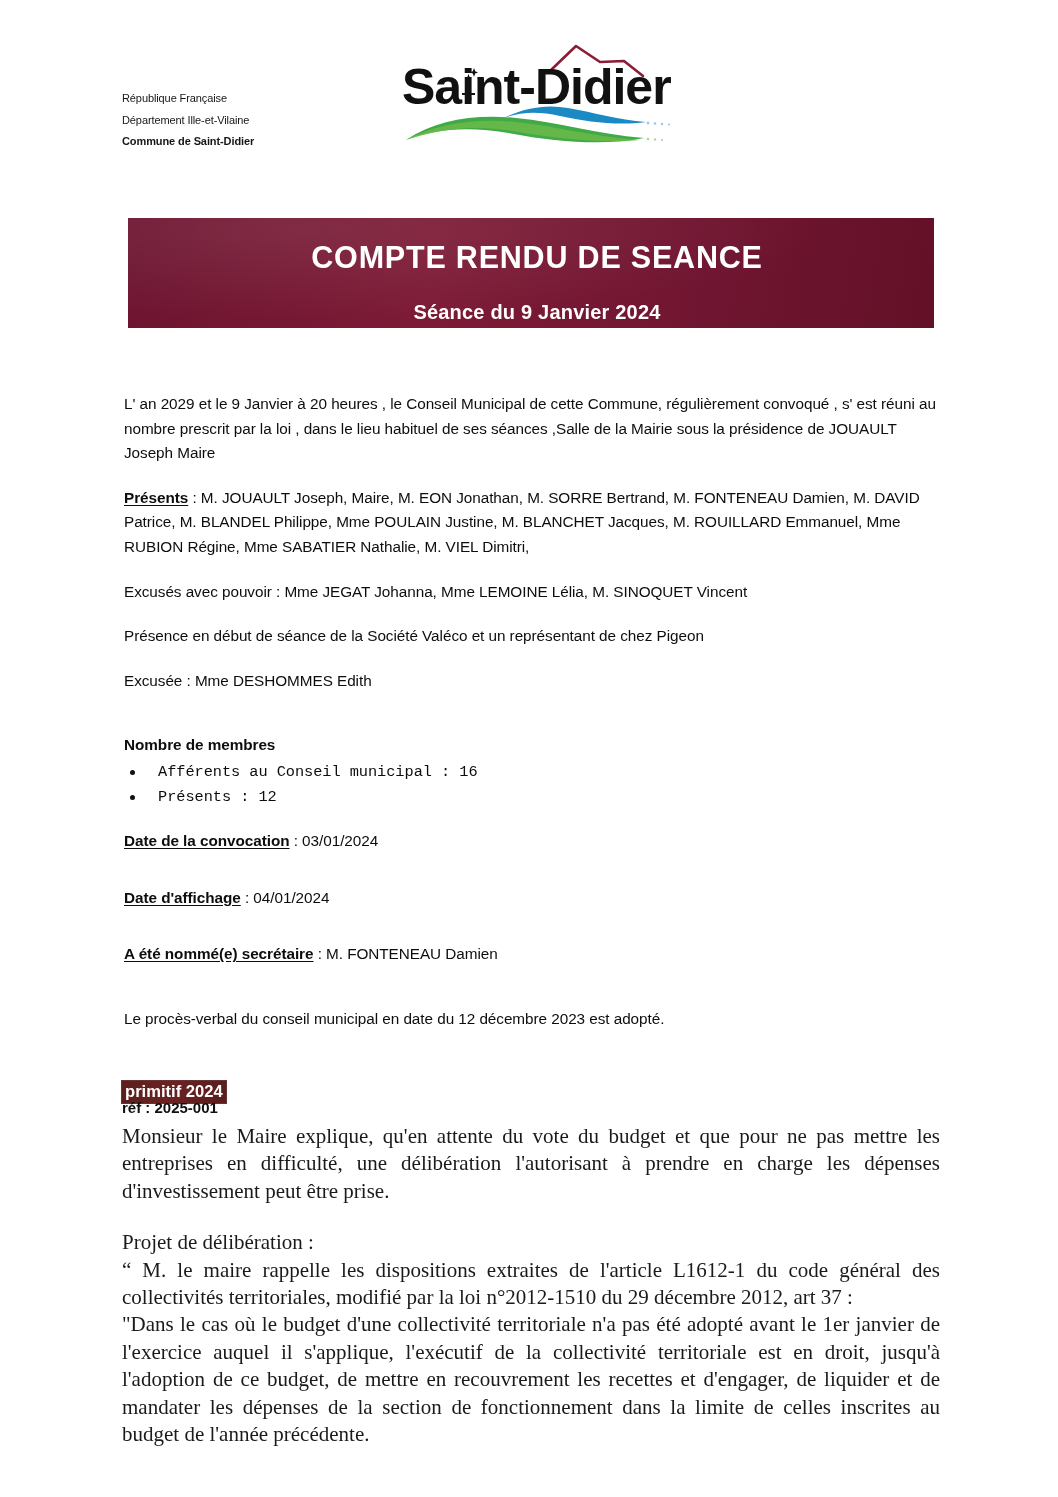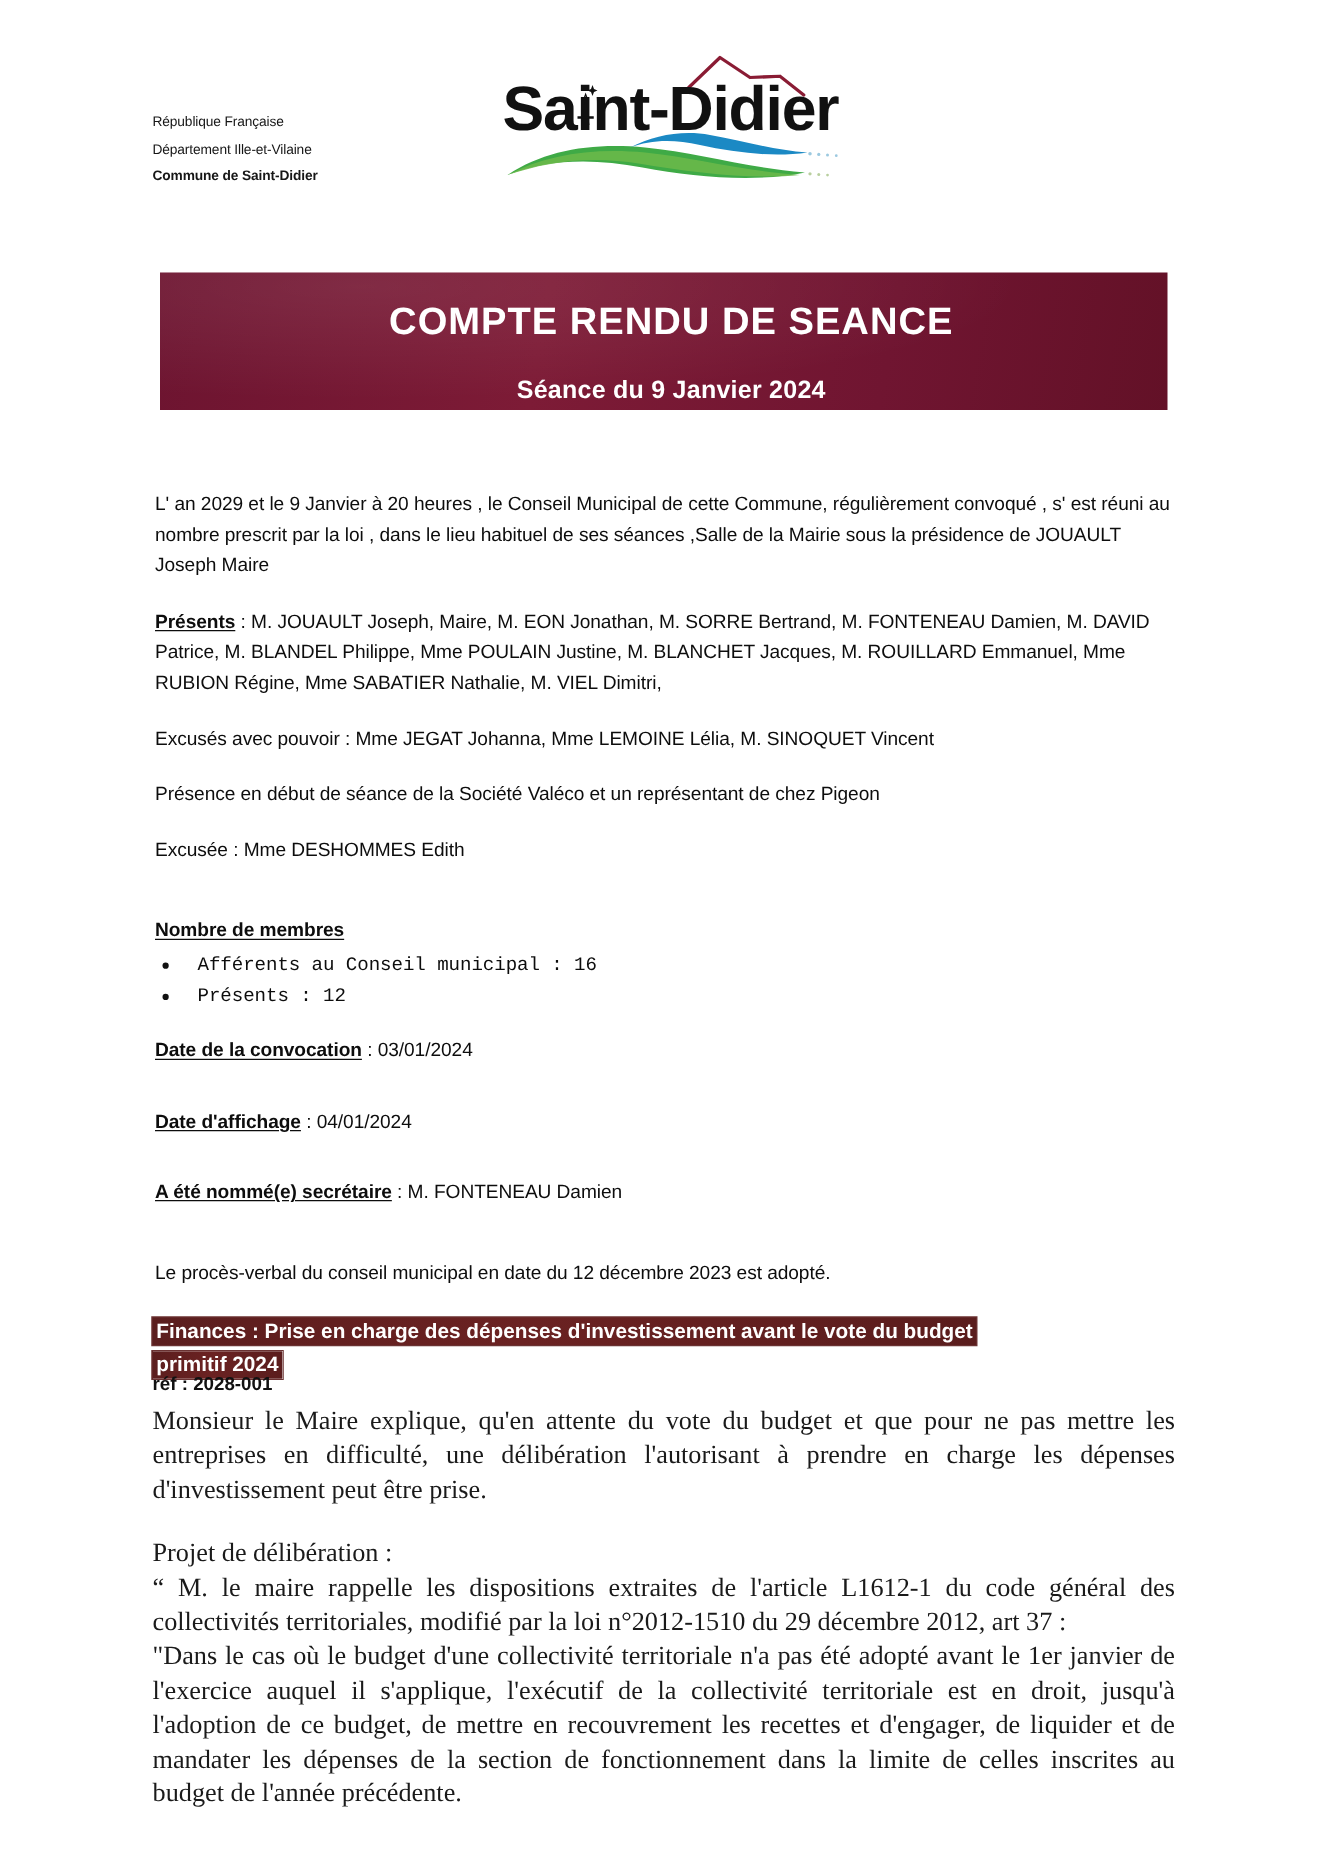--- a/index.html
+++ b/index.html
@@ -111,21 +111,20 @@
   .u-bold {
     font-weight: bold;
     text-decoration: underline;
     text-underline-offset: 2px;
   }
   .gap-sm { height: 12px; }
   .gap-md { height: 20px; }
 
   .members-head {
     font-weight: bold;
-    text-decoration: underline;
     text-underline-offset: 2px;
     margin: 0 0 2px 0;
     display: block;
   }
   ul.members {
     list-style: none;
     margin: 0;
     padding: 0;
     font-family: Liberation Mono, monospace;
   }
@@ -280,24 +279,24 @@
     <div class="gap-sm"></div>
 
     <p><span class="u-bold">A été nommé(e) secrétaire</span><span> : M. FONTENEAU Damien</span></p>
 
     <div class="gap-md"></div>
 
     <p class="tight">Le procès-verbal du conseil municipal en date du 12 décembre 2023 est adopté.</p>
   </div>
 
   <div class="section-heading">
-    <span class="hl">Finances : Prise en charge des dépenses d'investissement avant le vote du budget</span><br>
+    <br>
     <span class="hl">primitif 2024</span>
   </div>
-  <div class="section-ref">réf : 2028-001</div>
+  <div class="section-ref">réf : 2025-001</div>
 
   <div class="body-serif">
     <p>Monsieur le Maire explique, qu'en attente du vote du budget et que pour ne pas mettre les entreprises en difficulté, une délibération l'autorisant à prendre en charge les dépenses d'investissement peut être prise.</p>
     <p class="nogap">Projet de délibération :</p>
     <p class="nogap">“ M. le maire rappelle les dispositions extraites de l'article L1612-1 du code général des collectivités territoriales, modifié par la loi n°2012-1510 du 29 décembre 2012, art 37 :</p>
     <p class="last">"Dans le cas où le budget d'une collectivité territoriale n'a pas été adopté avant le 1er janvier de l'exercice auquel il s'applique, l'exécutif de la collectivité territoriale est en droit, jusqu'à l'adoption de ce budget, de mettre en recouvrement les recettes et d'engager, de liquider et de mandater les dépenses de la section de fonctionnement dans la limite de celles inscrites au budget de l'année précédente.</p>
   </div>
 
 </div>
 

